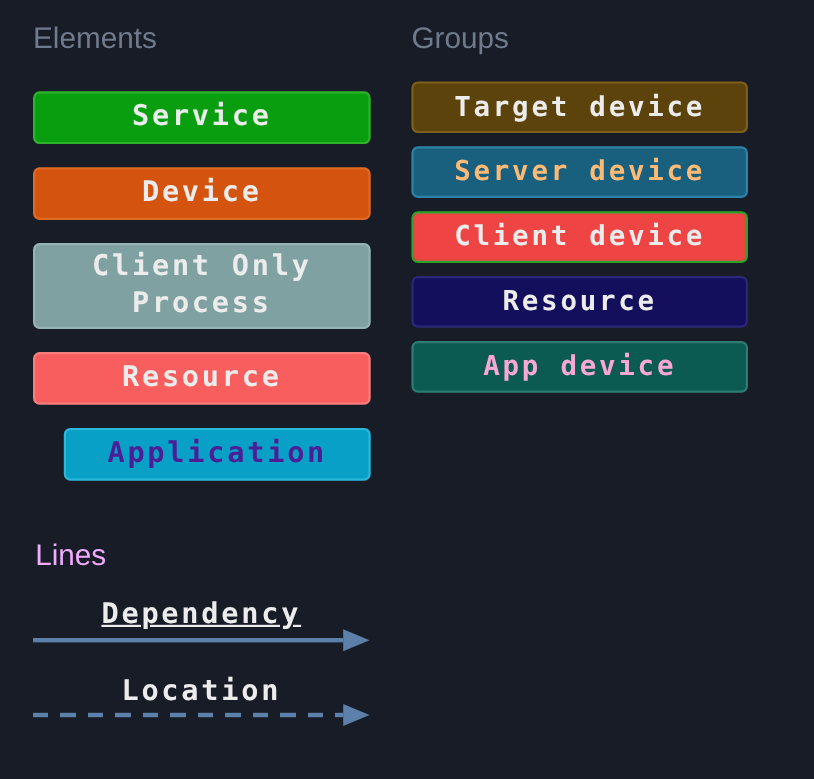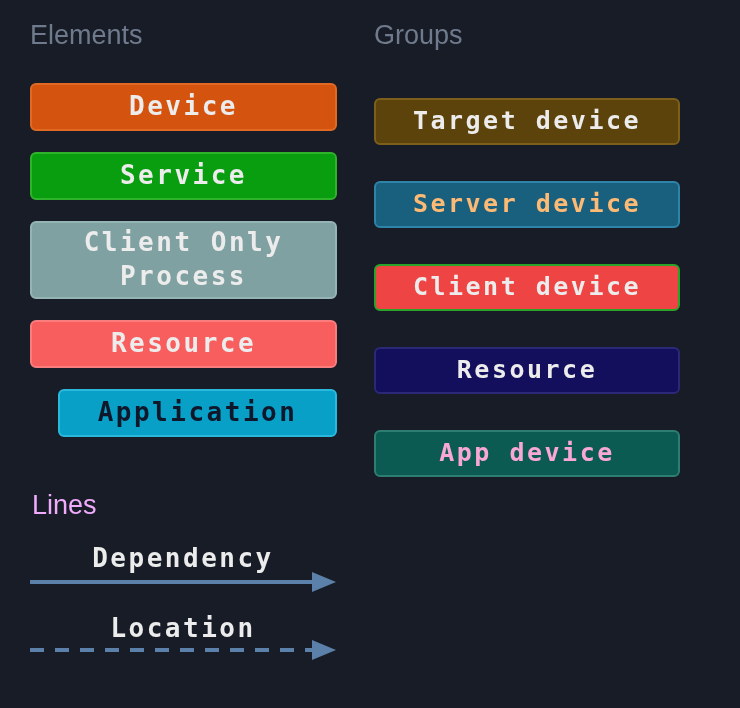--- a/index.html
+++ b/index.html
@@ -4,21 +4,21 @@
 <style>
   html,body{margin:0;padding:0;}
   #canvas{
     position:relative;
     width:740px;height:708px;
     overflow:hidden;
     font-family:"DejaVu Sans Mono", monospace;
   }
   .col{position:absolute;display:flex;flex-direction:column;}
   #col-elements{left:30px;top:20px;width:307px;gap:21px;}
-  #col-groups{left:374px;top:20px;width:306px;gap:36px;}
+  #col-groups{left:374px;top:20px;width:306px;gap:12px;}
   .sec-title{
     font-family:"Liberation Sans", sans-serif;
     font-size:27px;line-height:31px;height:31px;
     font-weight:400;margin-bottom:11px;
   }
   .lbox{
     box-sizing:border-box;
     border:2px solid transparent;
     border-radius:6px;
     display:flex;align-items:center;justify-content:center;
@@ -30,21 +30,21 @@
   #col-groups .lbox{height:47px;font-size:25px;}
   .lbox.tall{height:78px;}
   .lbox .lbl{display:block;padding:0 2px;}
   
   #sec-lines{position:absolute;left:30px;top:490px;width:310px;height:190px;}
   #sec-lines .sec-title{position:absolute;left:2px;top:0;margin:0;}
   .line-label{
     position:absolute;left:0;width:306px;text-align:center;
     font-weight:bold;font-size:26px;line-height:30px;letter-spacing:2.5px;
   }
-  #dependency-label{top:53px;}
+  #dependency-label{top:53px;text-decoration:underline;}
   #location-label{top:123px;}
   .line-row{position:absolute;left:0;width:306px;height:4px;}
   #dependency-line{top:90px;}
   #location-line{top:158px;}
   .stroke{position:absolute;left:0;top:0;width:282px;height:4px;}
   .line-row.solid .stroke{background:var(--c);}
   .line-row.dashed .stroke{
     background:repeating-linear-gradient(90deg, var(--c) 0 14px, transparent 14px 25px);
   }
   .arrow{
@@ -55,37 +55,37 @@
   }
 </style>
 </head>
 <body>
 
 <div id="canvas" style="background-color: rgb(23, 28, 38);">
 
   <div class="col" id="col-elements">
     <div class="sec-title" style="color: rgb(111, 123, 141);">Elements</div>
 
+    <div class="lbox" style="background-color: rgb(8, 158, 16); border-color: rgb(46, 179, 42); color: rgb(236, 236, 236);">
+      <span class="lbl">Service</span>
+    </div>
+
     <div class="lbox" style="background-color: rgb(212, 83, 14); border-color: rgb(224, 106, 36); color: rgb(236, 236, 236);">
       <span class="lbl">Device</span>
-    </div>
-
-    <div class="lbox" style="background-color: rgb(8, 158, 16); border-color: rgb(46, 179, 42); color: rgb(236, 236, 236);">
-      <span class="lbl">Service</span>
     </div>
 
     <div class="lbox tall" style="background-color: rgb(128, 161, 161); border-color: rgb(149, 181, 181); color: rgb(236, 236, 236);">
       <span class="lbl">Client Only Process</span>
     </div>
 
     <div class="lbox" style="background-color: rgb(248, 94, 94); border-color: rgb(249, 125, 125); color: rgb(236, 236, 236);">
       <span class="lbl">Resource</span>
     </div>
 
-    <div class="lbox" style="background-color: rgb(9, 160, 200); border-color: rgb(43, 184, 221); color: #0f172a; margin-left: 28px;">
+    <div class="lbox" style="background-color: rgb(9, 160, 200); border-color: rgb(43, 184, 221); color: #4c1d95; margin-left: 28px;">
       <span class="lbl">Application</span>
     </div>
   </div>
 
   <div class="col" id="col-groups">
     <div class="sec-title" style="color: rgb(111, 123, 141);">Groups</div>
 
     <div class="lbox" style="background-color: rgb(92, 67, 11); border-color: rgb(125, 95, 27); color: rgb(236, 236, 236);">
       <span class="lbl">Target device</span>
     </div>

